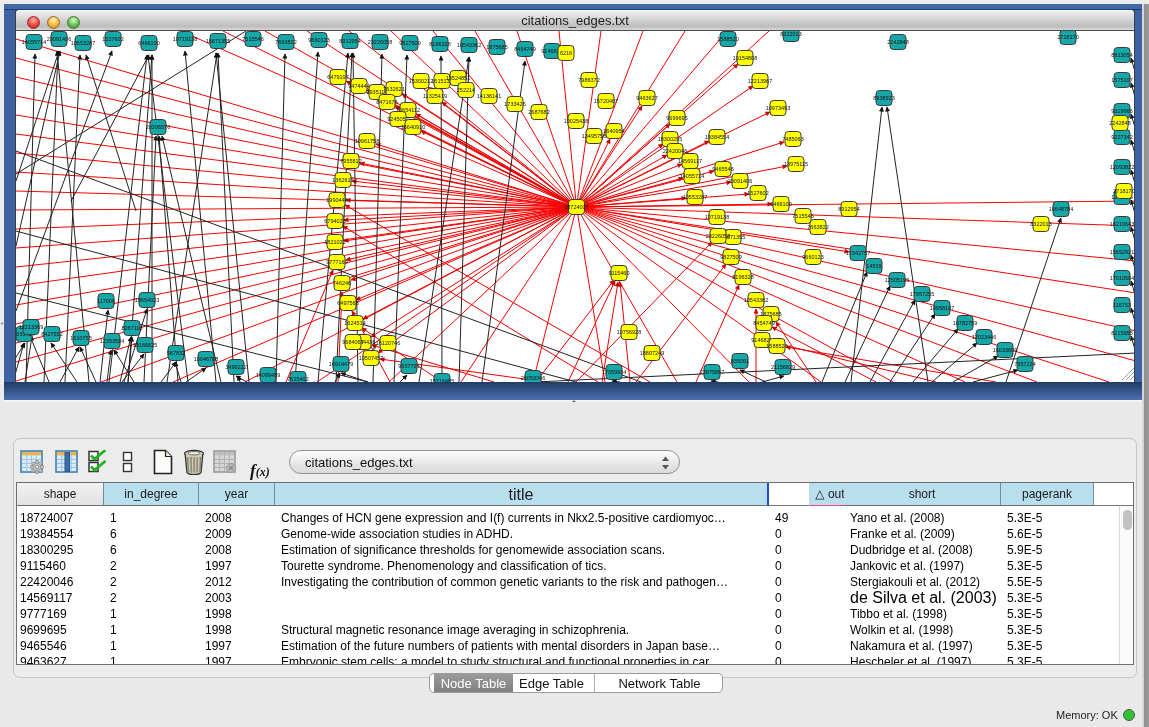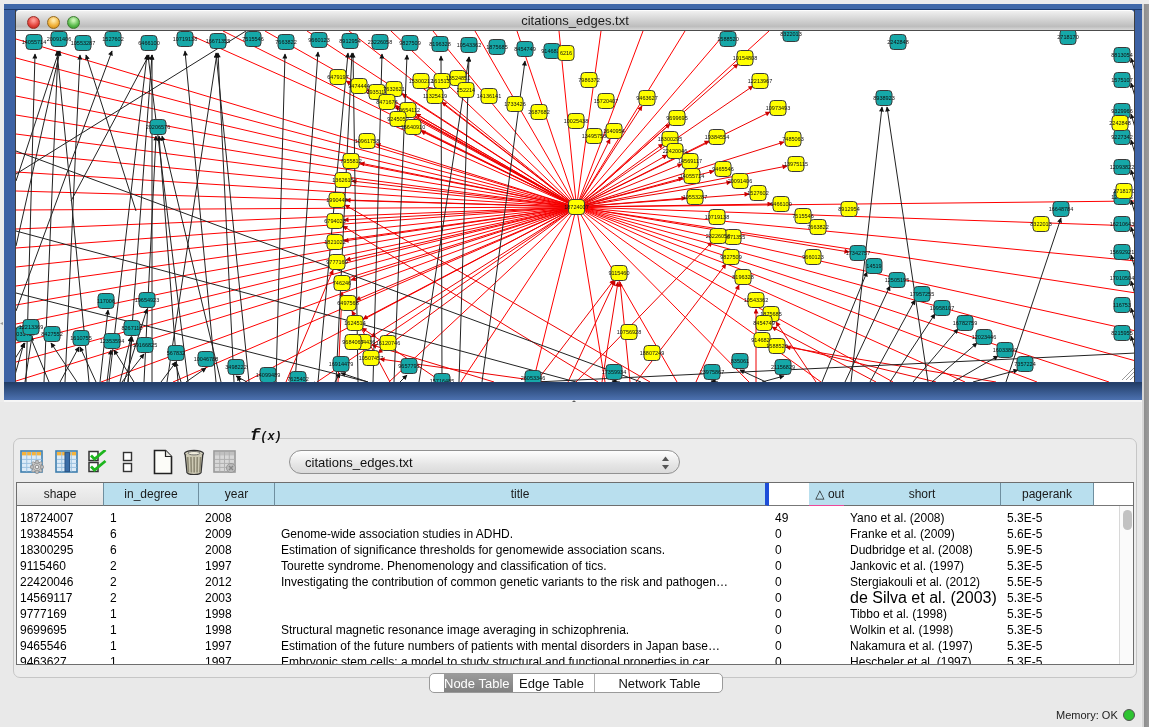--- a/index.html
+++ b/index.html
@@ -609,43 +609,44 @@
     <rect x="2" y="2" width="19" height="3.4" fill="#c0c0c0"></rect>
     <line x1="6.75" y1="2" x2="6.75" y2="21.6" stroke="#b0b0b0" stroke-width="1"></line>
     <line x1="11.5" y1="2" x2="11.5" y2="21.6" stroke="#b0b0b0" stroke-width="1"></line>
     <line x1="16.25" y1="2" x2="16.25" y2="21.6" stroke="#b0b0b0" stroke-width="1"></line>
     <line x1="2" y1="9.4" x2="21.6" y2="9.4" stroke="#b0b0b0" stroke-width="1"></line>
     <line x1="2" y1="13.4" x2="21.6" y2="13.4" stroke="#b0b0b0" stroke-width="1"></line>
     <line x1="2" y1="17.4" x2="21.6" y2="17.4" stroke="#b0b0b0" stroke-width="1"></line>
     <circle cx="18" cy="18" r="4.5" fill="#bbb" stroke="#999"></circle>
     <path d="M16 16l4 4M20 16l-4 4" stroke="#888" stroke-width="1.4"></path>
   </svg>
-<div style="position:absolute;left:250px;top:426px;font-family:Liberation Mono, monospace;font-style:italic;font-weight:bold;font-size:17px;color:#111">f<span style="font-size:12px">(x)</span></div>
+<div style="position:absolute;left:250px;top:461px;font-family:Liberation Serif, serif;font-style:italic;font-weight:bold;font-size:17px;color:#111">f<span style="font-size:12px">(x)</span></div>
 
 <div class="abs" style="left:289px;top:450px;width:391px;height:24px;border:1px solid #919191;border-radius:12px;
   background:linear-gradient(#fefefe,#e6e6e6 60%,#dadada);box-sizing:border-box">
   <div class="abs" style="left:15px;top:4px;font-size:13px;color:#111">citations_edges.txt</div>
   <svg class="abs" style="right:9px;top:5px" width="9" height="14" viewBox="0 0 9 14">
     <path d="M4.5 0.5L8 5H1z" fill="#555"></path>
       <path d="M4.5 13.5L1 9h7z" fill="#555"></path>
   </svg>
 </div>
 
 <div class="abs" style="left:16px;top:482px;width:1118px;height:183px;background:#fff;border:1px solid #6e6e6e;box-sizing:border-box;overflow:hidden">
   <div class="abs" style="left:0;top:0;width:100%;height:23px;border-bottom:1px solid #777;box-sizing:border-box"></div>
   <div style="position:absolute;left:0px;top:0;width:87px;height:23px;background:linear-gradient(#f2f2f2,#e2e2e2);border-right:1px solid #6f8f9f;border-bottom:1px solid #6e6e6e;box-sizing:border-box;text-align:center;line-height:23px;font-size:12px;color:#1a1a1a">shape</div>
     <div style="position:absolute;left:87px;top:0;width:95px;height:23px;background:#b9dfee;border-right:1px solid #6f8f9f;border-bottom:1px solid #6e6e6e;box-sizing:border-box;text-align:center;line-height:23px;font-size:12px;color:#1a1a1a">in_degree</div>
     <div style="position:absolute;left:182px;top:0;width:76px;height:23px;background:#b9dfee;border-right:1px solid #6f8f9f;border-bottom:1px solid #6e6e6e;box-sizing:border-box;text-align:center;line-height:23px;font-size:12px;color:#1a1a1a">year</div>
-    <div style="position:absolute;left:258px;top:0;width:494px;height:23px;background:#b9dfee;border-right:4px solid #1d4ed8;border-bottom:1px solid #6e6e6e;box-sizing:border-box;text-align:center;line-height:23px;font-size:12px;color:#1a1a1a">title</div>
+    <div style="position:absolute;left:258px;top:0;width:494px;height:23px;background:#b9dfee;border-right:2px solid #1d4ed8;border-bottom:1px solid #6e6e6e;box-sizing:border-box;text-align:center;line-height:23px;font-size:16px;color:#1a1a1a">title</div>
     <div style="position:absolute;left:792px;top:0;width:75px;height:23px;background:#b9dfee;border-right:1px solid #6f8f9f;border-bottom:1px solid #ec4899;box-sizing:border-box;text-align:center;line-height:23px;font-size:12px;color:#1a1a1a">△ out_de…</div>
     <div style="position:absolute;left:827px;top:0;width:157px;height:23px;background:#b9dfee;border-right:1px solid #6f8f9f;border-bottom:1px solid #6e6e6e;box-sizing:border-box;text-align:center;line-height:23px;font-size:12px;color:#1a1a1a">short</div>
     <div style="position:absolute;left:984px;top:0;width:93px;height:23px;background:#b9dfee;border-right:1px solid #6f8f9f;border-bottom:1px solid #6e6e6e;box-sizing:border-box;text-align:center;line-height:23px;font-size:12px;color:#1a1a1a">pagerank</div>
     <div style="position:absolute;left:3px;top:27px;width:84px;height:16px;overflow:hidden;white-space:nowrap;font-size:12px;line-height:16px;color:#000">18724007</div>
     <div style="position:absolute;left:93px;top:27px;width:89px;height:16px;overflow:hidden;white-space:nowrap;font-size:12px;line-height:16px;color:#000">1</div>
     <div style="position:absolute;left:188px;top:27px;width:70px;height:16px;overflow:hidden;white-space:nowrap;font-size:12px;line-height:16px;color:#000">2008</div>
+    <div style="position:absolute;left:264px;top:27px;width:488px;height:16px;overflow:hidden;white-space:nowrap;font-size:12px;line-height:16px;color:#000">Changes of HCN gene expression and I(f) currents in Nkx2.5-positive cardiomyoc…</div>
     <div style="position:absolute;left:758px;top:27px;width:69px;height:16px;overflow:hidden;white-space:nowrap;font-size:12px;line-height:16px;color:#000">49</div>
     <div style="position:absolute;left:833px;top:27px;width:151px;height:16px;overflow:hidden;white-space:nowrap;font-size:12px;line-height:16px;color:#000">Yano et al. (2008)</div>
     <div style="position:absolute;left:990px;top:27px;width:87px;height:16px;overflow:hidden;white-space:nowrap;font-size:12px;line-height:16px;color:#000">5.3E-5</div>
     <div style="position:absolute;left:3px;top:43px;width:84px;height:16px;overflow:hidden;white-space:nowrap;font-size:12px;line-height:16px;color:#000">19384554</div>
     <div style="position:absolute;left:93px;top:43px;width:89px;height:16px;overflow:hidden;white-space:nowrap;font-size:12px;line-height:16px;color:#000">6</div>
     <div style="position:absolute;left:188px;top:43px;width:70px;height:16px;overflow:hidden;white-space:nowrap;font-size:12px;line-height:16px;color:#000">2009</div>
     <div style="position:absolute;left:264px;top:43px;width:488px;height:16px;overflow:hidden;white-space:nowrap;font-size:12px;line-height:16px;color:#000">Genome-wide association studies in ADHD.</div>
     <div style="position:absolute;left:758px;top:43px;width:69px;height:16px;overflow:hidden;white-space:nowrap;font-size:12px;line-height:16px;color:#000">0</div>
     <div style="position:absolute;left:833px;top:43px;width:151px;height:16px;overflow:hidden;white-space:nowrap;font-size:12px;line-height:16px;color:#000">Franke et al. (2009)</div>
     <div style="position:absolute;left:990px;top:43px;width:87px;height:16px;overflow:hidden;white-space:nowrap;font-size:12px;line-height:16px;color:#000">5.6E-5</div>
@@ -704,20 +705,20 @@
     <div style="position:absolute;left:833px;top:171px;width:151px;height:16px;overflow:hidden;white-space:nowrap;font-size:12px;line-height:16px;color:#000">Hescheler et al. (1997)</div>
     <div style="position:absolute;left:990px;top:171px;width:87px;height:16px;overflow:hidden;white-space:nowrap;font-size:12px;line-height:16px;color:#000">5.3E-5</div>
 
   <div class="abs" style="left:1102px;top:23px;width:15px;height:160px;background:#fafafa;border-left:1px solid #d8d8d8">
     <div class="abs" style="left:3px;top:4px;width:9px;height:20px;background:#c2c2c2;border-radius:5px"></div>
   </div>
 </div>
 
 <div class="abs" style="left:429px;top:673px;width:294px;height:20px;border:1px solid #9a9a9a;border-radius:5px;
   background:#fff;box-sizing:border-box;overflow:hidden;font-size:13px">
-  <div class="abs" style="left:14px;top:0;width:69px;height:20px;background:linear-gradient(#9a9a9a,#7e7e7e);
-    color:#fff;line-height:19px">Node Table</div>
+  <div class="abs" style="left:4px;top:0;width:79px;height:20px;background:linear-gradient(#9a9a9a,#7e7e7e);
+    color:#fff;text-align:center;line-height:19px">Node Table</div>
   <div class="abs" style="left:79px;top:0;width:86px;height:20px;color:#111;text-align:center;line-height:19px;border-right:1px solid #b0b0b0;box-sizing:border-box">Edge Table</div>
   <div class="abs" style="left:165px;top:0;width:129px;height:20px;color:#111;text-align:center;line-height:19px">Network Table</div>
 </div>
 
 <div class="abs" style="left:1056px;top:709px;font-size:11px;color:#222">Memory: OK</div>
 <div class="abs" style="left:1123px;top:709px;width:12px;height:12px;border-radius:50%;background:#2ec431;border:1px solid #555;box-sizing:border-box"></div>
 
 </body></html>

